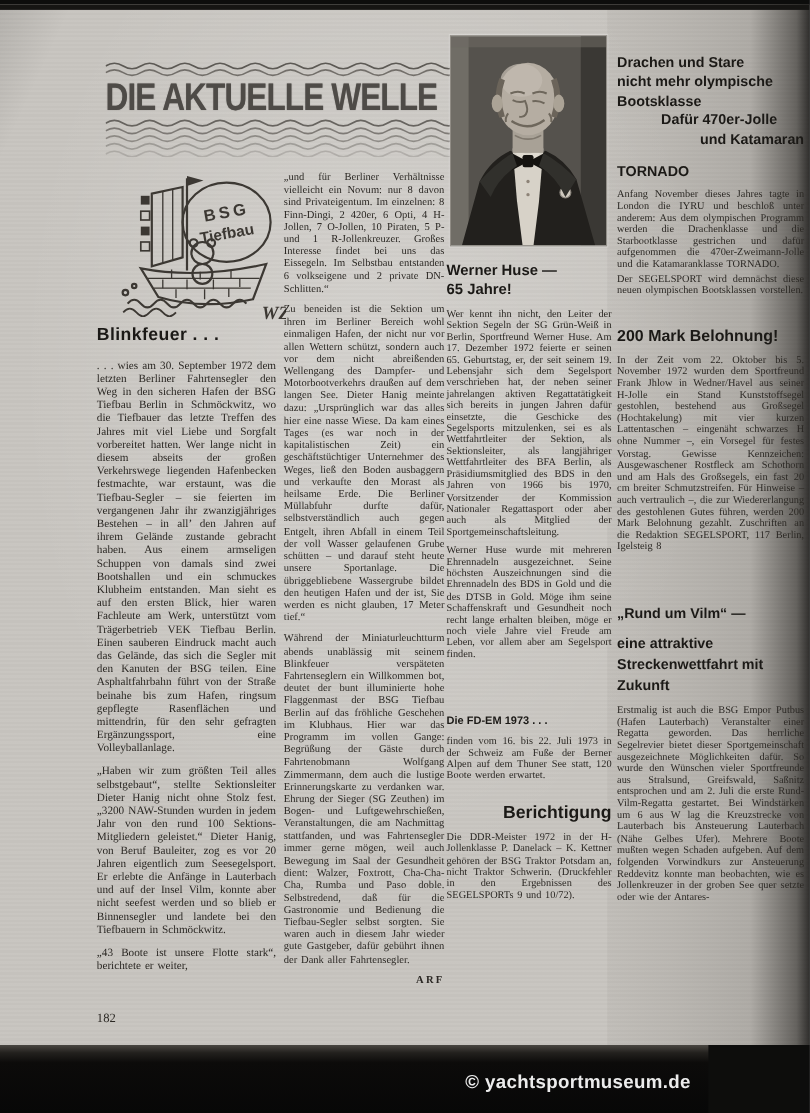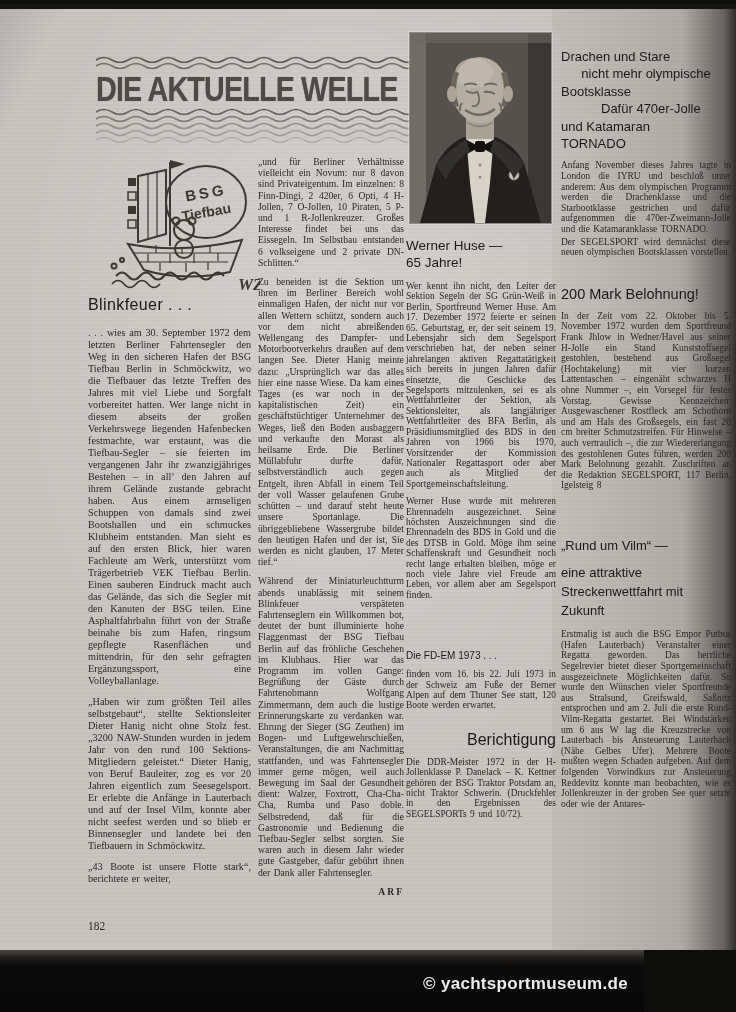--- a/index.html
+++ b/index.html
@@ -27,21 +27,21 @@
                   line-height:36px;color:#4e4b47;white-space:nowrap;
                   transform:scaleX(0.82);transform-origin:0 50%;letter-spacing:-1px;
                   text-shadow:0 0 1px rgba(78,75,71,0.6);}
 
   
   .logo{position:absolute;left:98px;top:146px;width:162px;height:146px;}
 
   
   .col{position:absolute;color:#2b2824;}
   .col p{margin:0;text-align:justify;word-spacing:1px;}
-  .h-sans{font-family:"Liberation Sans", sans-serif;font-weight:normal;color:#1b1916;margin:0;}
+  .h-sans{font-family:"Liberation Sans", sans-serif;font-weight:bold;color:#1b1916;margin:0;}
 
   .col1{left:88px;top:292px;width:163px;}
   .col1 .h-sans{font-size:16px;letter-spacing:0.4px;margin-bottom:13px;}
   .col1 p{font-size:10.2px;line-height:12px;margin-bottom:9px;}
   .page-number{position:absolute;left:88px;top:916px;font-size:11.5px;font-weight:normal;color:#2b2824;
                font-family:"Liberation Serif", serif;}
 
   .col2{left:258px;top:152px;width:146px;}
   .col2 p{font-size:9.6px;line-height:11.2px;margin-bottom:8px;}
   .byline{text-align:right !important;letter-spacing:2px;font-weight:bold;margin-top:12px;}
@@ -181,24 +181,24 @@
       <p>Werner Huse wurde mit mehreren Ehrennadeln ausgezeichnet. Seine höchsten Auszeichnungen sind die Ehrennadeln des BDS in Gold und die des DTSB in Gold. Möge ihm seine Schaffenskraft und Gesundheit noch recht lange erhalten bleiben, möge er noch viele Jahre viel Freude am Leben, vor allem aber am Segelsport finden.</p>
       <h2 class="h-sans h-fdem">Die FD-EM 1973 . . .</h2>
       <p>finden vom 16. bis 22. Juli 1973 in der Schweiz am Fuße der Berner Alpen auf dem Thuner See statt, 120 Boote werden erwartet.</p>
       <h2 class="h-sans h-ber">Berichtigung</h2>
       <p>Die DDR-Meister 1972 in der H-Jollenklasse P. Danelack – K. Kettner gehören der BSG Traktor Potsdam an, nicht Traktor Schwerin. (Druckfehler in den Ergebnissen des SEGELSPORTs 9 und 10/72).</p>
     </section>
 
     <section class="col col4">
       <div>
         <h2 class="h-sans headline" style="margin-bottom:0;">Drachen und Stare</h2>
-        <h2 class="h-sans headline" style="margin-bottom:0;text-align:center;">nicht mehr olympische</h2>
+        <h2 class="h-sans headline" style="margin-bottom:0;">nicht mehr olympische</h2>
         <h2 class="h-sans headline" style="margin-bottom:0;">Bootsklasse</h2>
         <h2 class="h-sans headline" style="margin-bottom:0;padding-left:40px;">Dafür 470er-Jolle</h2>
-        <h2 class="h-sans headline" style="margin-bottom:0;">und Katamaran</h2>
+        <h2 class="h-sans headline" style="margin-bottom:12px;text-align:right;">und Katamaran</h2>
         <h2 class="h-sans headline">TORNADO</h2>
         <p>Anfang November dieses Jahres tagte in London die IYRU und beschloß unter anderem: Aus dem olympischen Programm werden die Drachenklasse und die Starbootklasse gestrichen und dafür aufgenommen die 470er-Zweimann-Jolle und die Katamaranklasse TORNADO.</p>
         <p>Der SEGELSPORT wird demnächst diese neuen olympischen Bootsklassen vorstellen.</p>
       </div>
       <div>
         <h2 class="h-sans h-belohnung">200 Mark Belohnung!</h2>
         <p>In der Zeit vom 22. Oktober bis 5. November 1972 wurden dem Sportfreund Frank Jhlow in Wedner/Havel aus seiner H-Jolle ein Stand Kunststoffsegel gestohlen, bestehend aus Großsegel (Hochtakelung) mit vier kurzen Lattentaschen – eingenäht schwarzes H ohne Nummer –, ein Vorsegel für festes Vorstag. Gewisse Kennzeichen: Ausgewaschener Rostfleck am Schothorn und am Hals des Großsegels, ein fast 20 cm breiter Schmutzstreifen. Für Hinweise – auch vertraulich –, die zur Wiedererlangung des gestohlenen Gutes führen, werden 200 Mark Belohnung gezahlt. Zuschriften an die Redaktion SEGELSPORT, 117 Berlin, Igelsteig 8</p>
       </div>
       <div>
         <h2 class="h-sans h-vilm" style="margin-bottom:0;">„Rund um Vilm“ —</h2>

